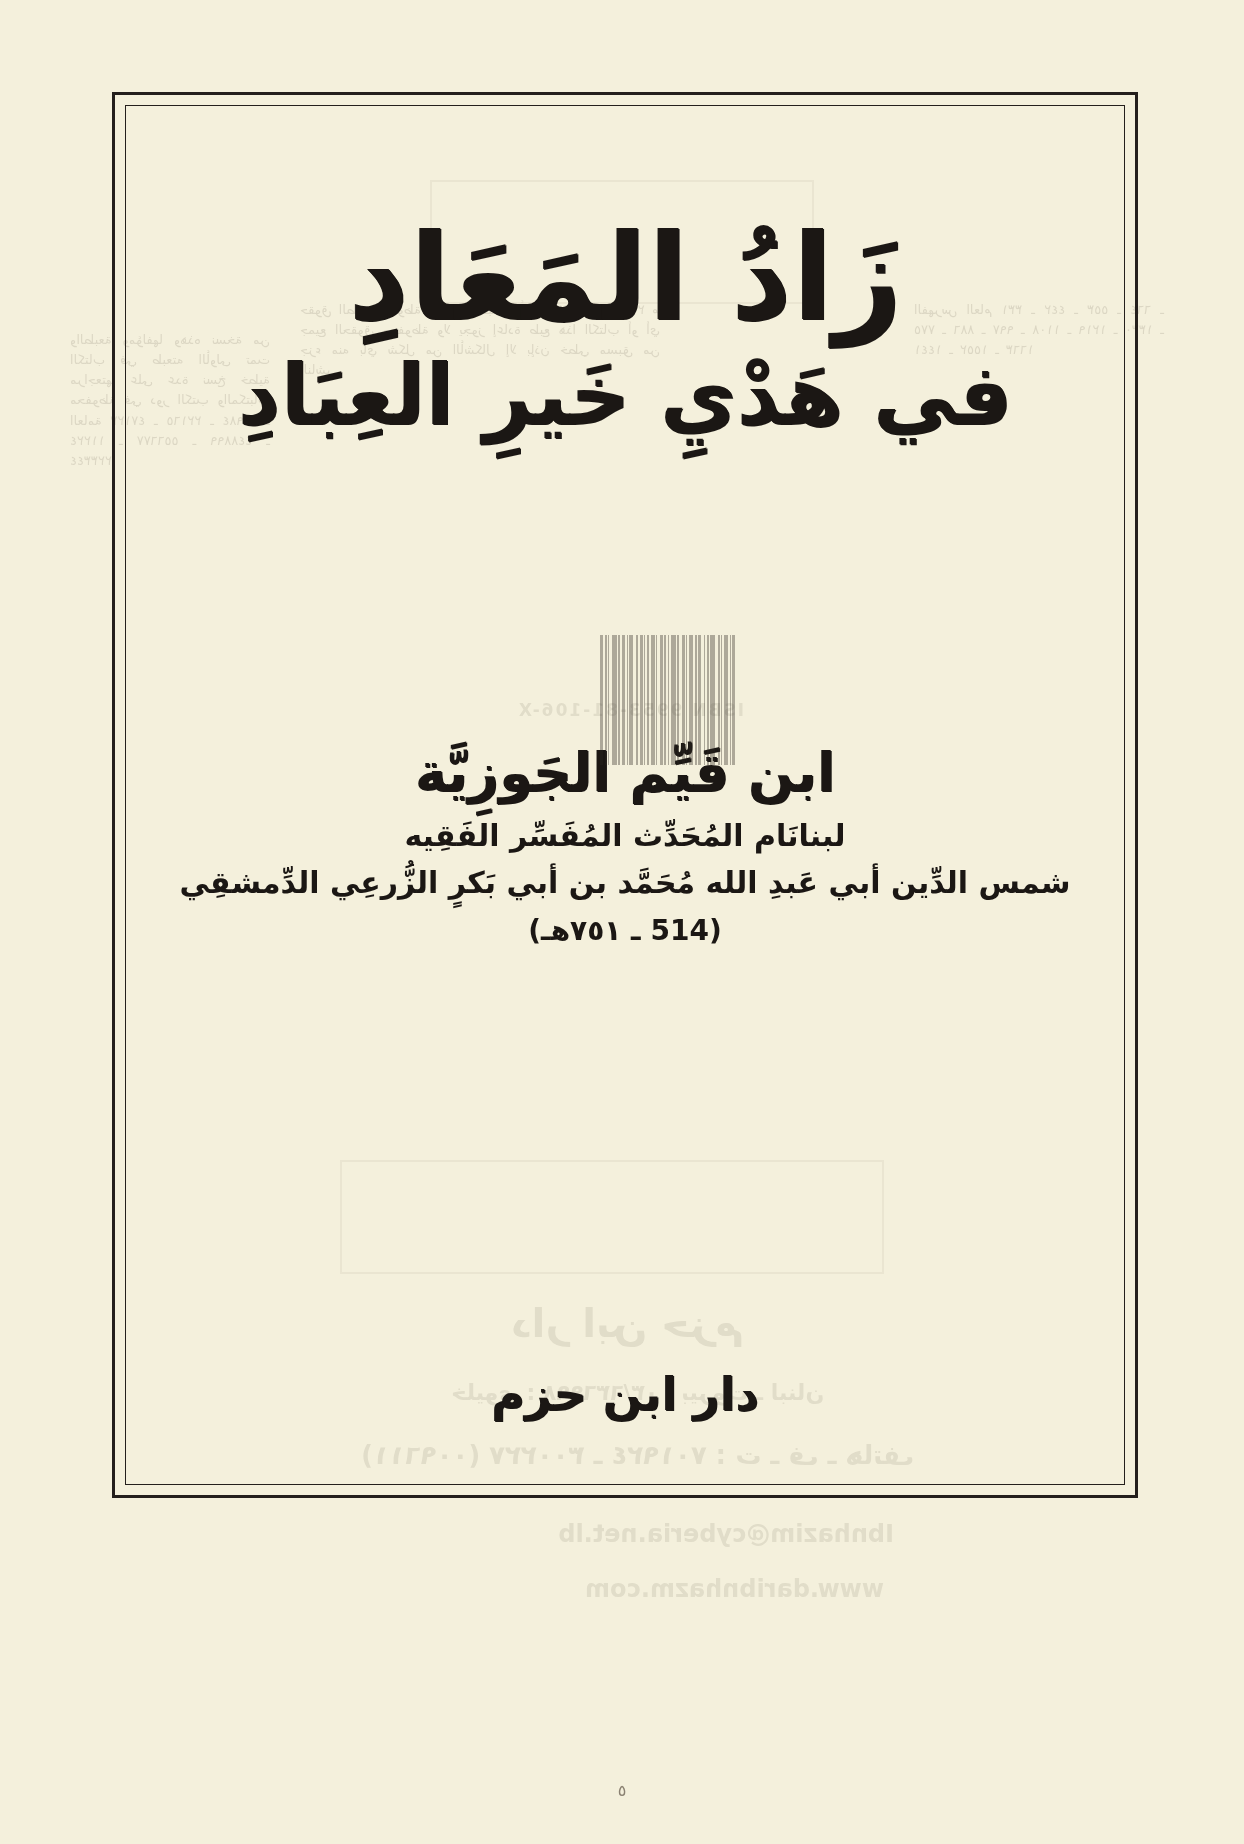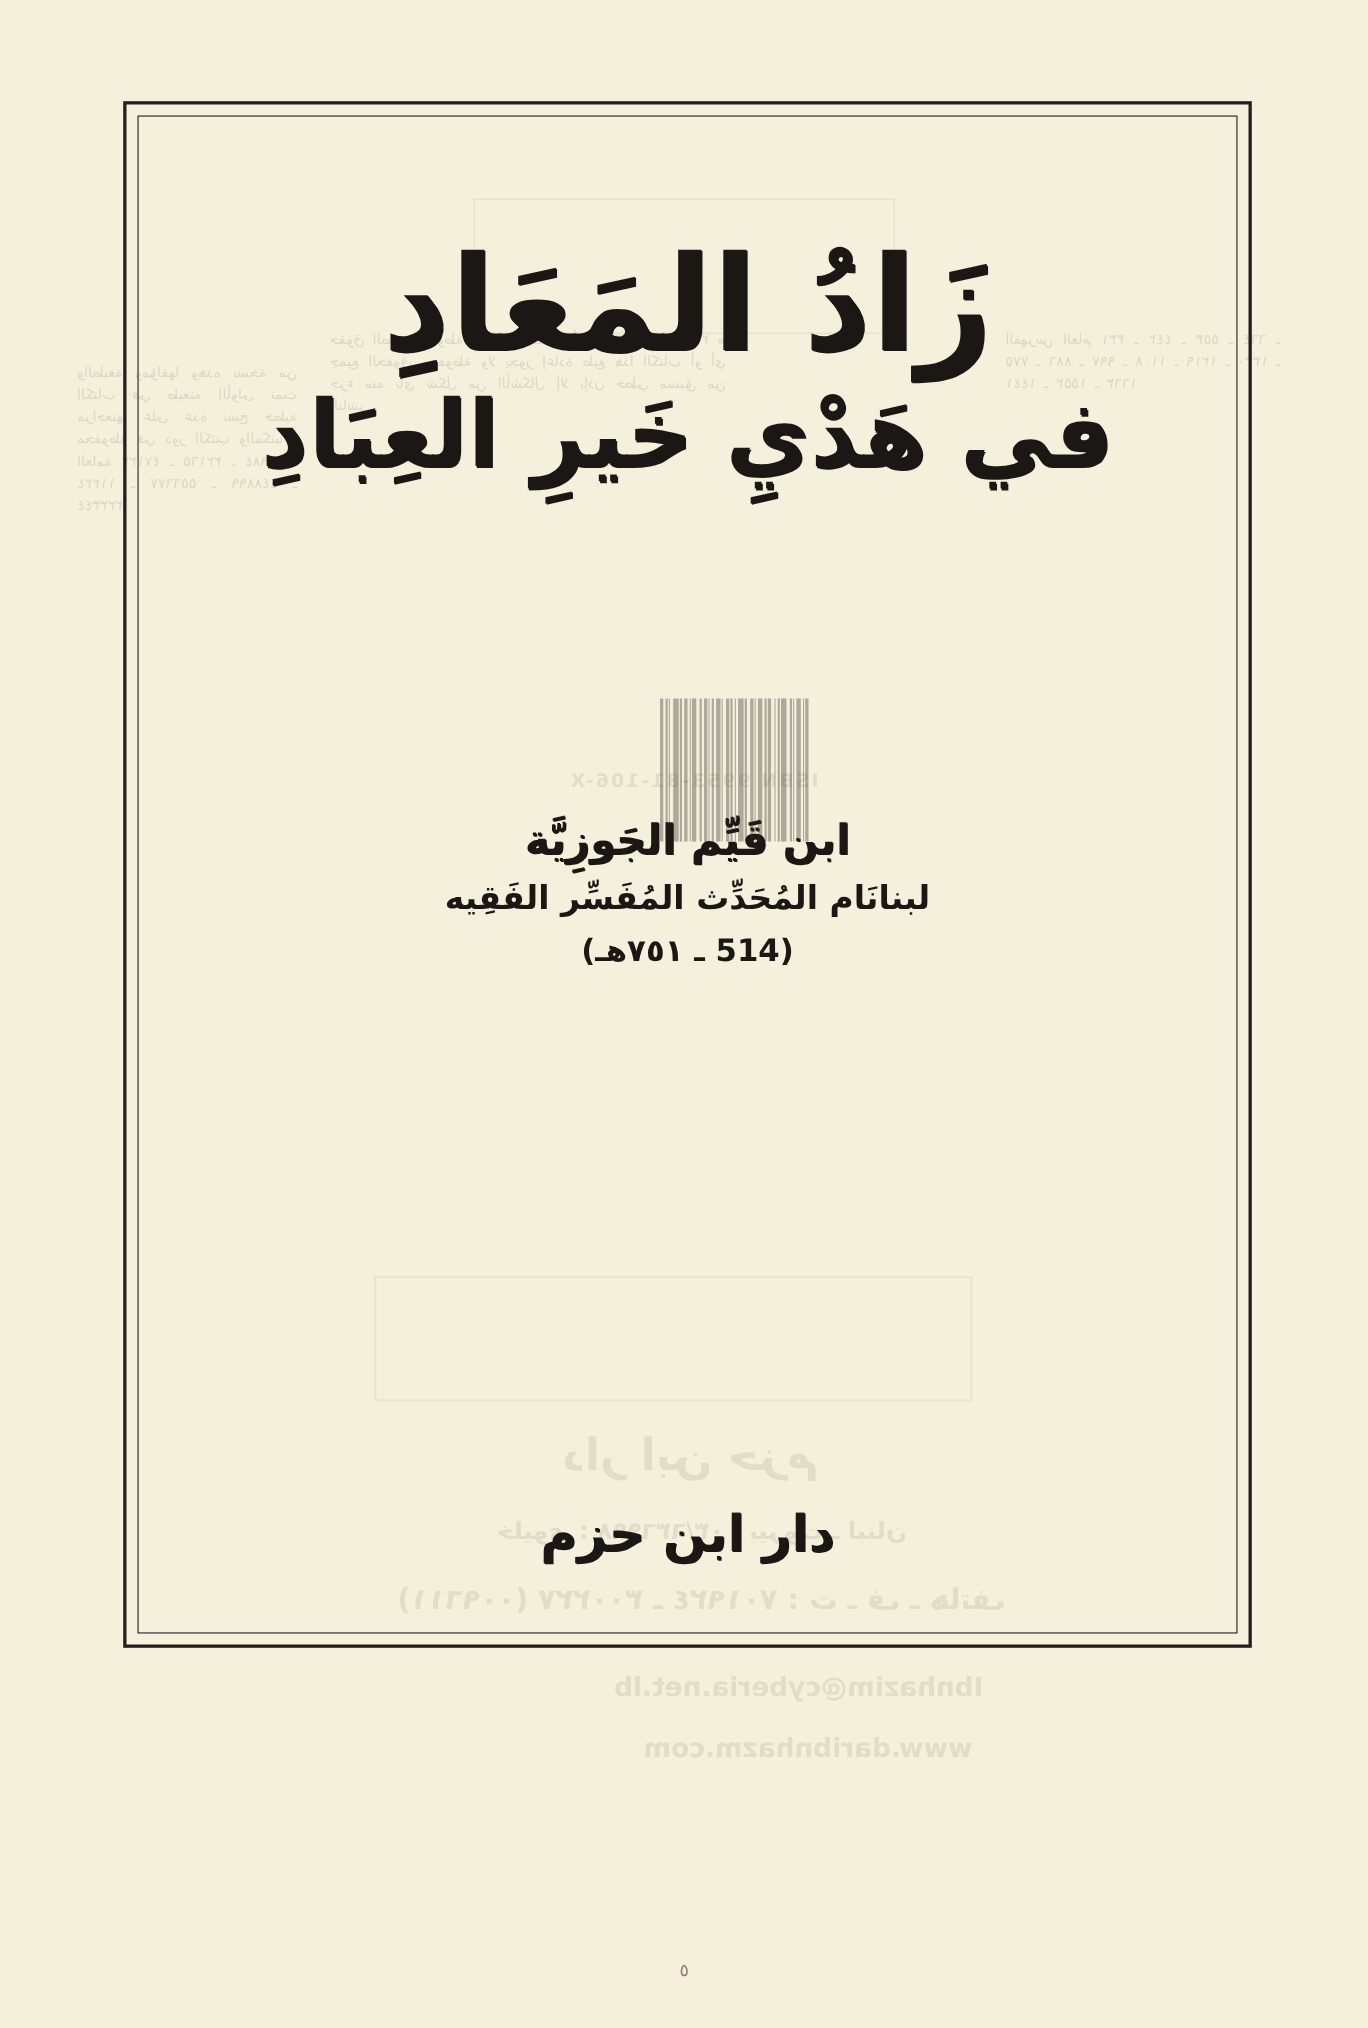--- a/index.html
+++ b/index.html
@@ -110,21 +110,21 @@
     opacity: 0.35;
     display: flex;
     align-items: stretch;
     gap: 0;
   }
   .barcode i { display: block; background: #2b2620; height: 100%; }
 
   
   .author-name {
     margin-top: 300px;
-    font-size: 38px;
+    font-size: 54px;
     font-weight: bold;
     letter-spacing: -2px;
     text-shadow: 1px 1px 0 #1b1714;
   }
   .author-titles {
     margin-top: 14px;
     font-size: 30px;
     font-weight: bold;
   }
   .author-full {
@@ -252,20 +252,21 @@
           <i style="width:3px;background:transparent"></i>
         <i style="width:1px"></i>
           <i style="width:1px;background:transparent"></i>
         <i style="width:2px"></i>
           <i style="width:2px;background:transparent"></i>
         <i style="width:3px"></i>
       </div>
 
       <div class="author-name">ابن قَيِّم الجَوزِيَّة</div>
       <div class="author-titles">لبنانَام المُحَدِّث المُفَسِّر الفَقِيه</div>
+      <div class="author-full">شمس الدِّين أبي عَبدِ الله مُحَمَّد بن أبي بَكرٍ الزُّرعِي الدِّمشقِي</div>
       <div class="author-dates">(514 ـ ٧٥١هـ)</div>
 
       <div class="publisher">دار ابن حزم</div>
     </div>
   </div>
 
   <div class="page-mark">٥</div>
 </div>
 
 </body></html>

